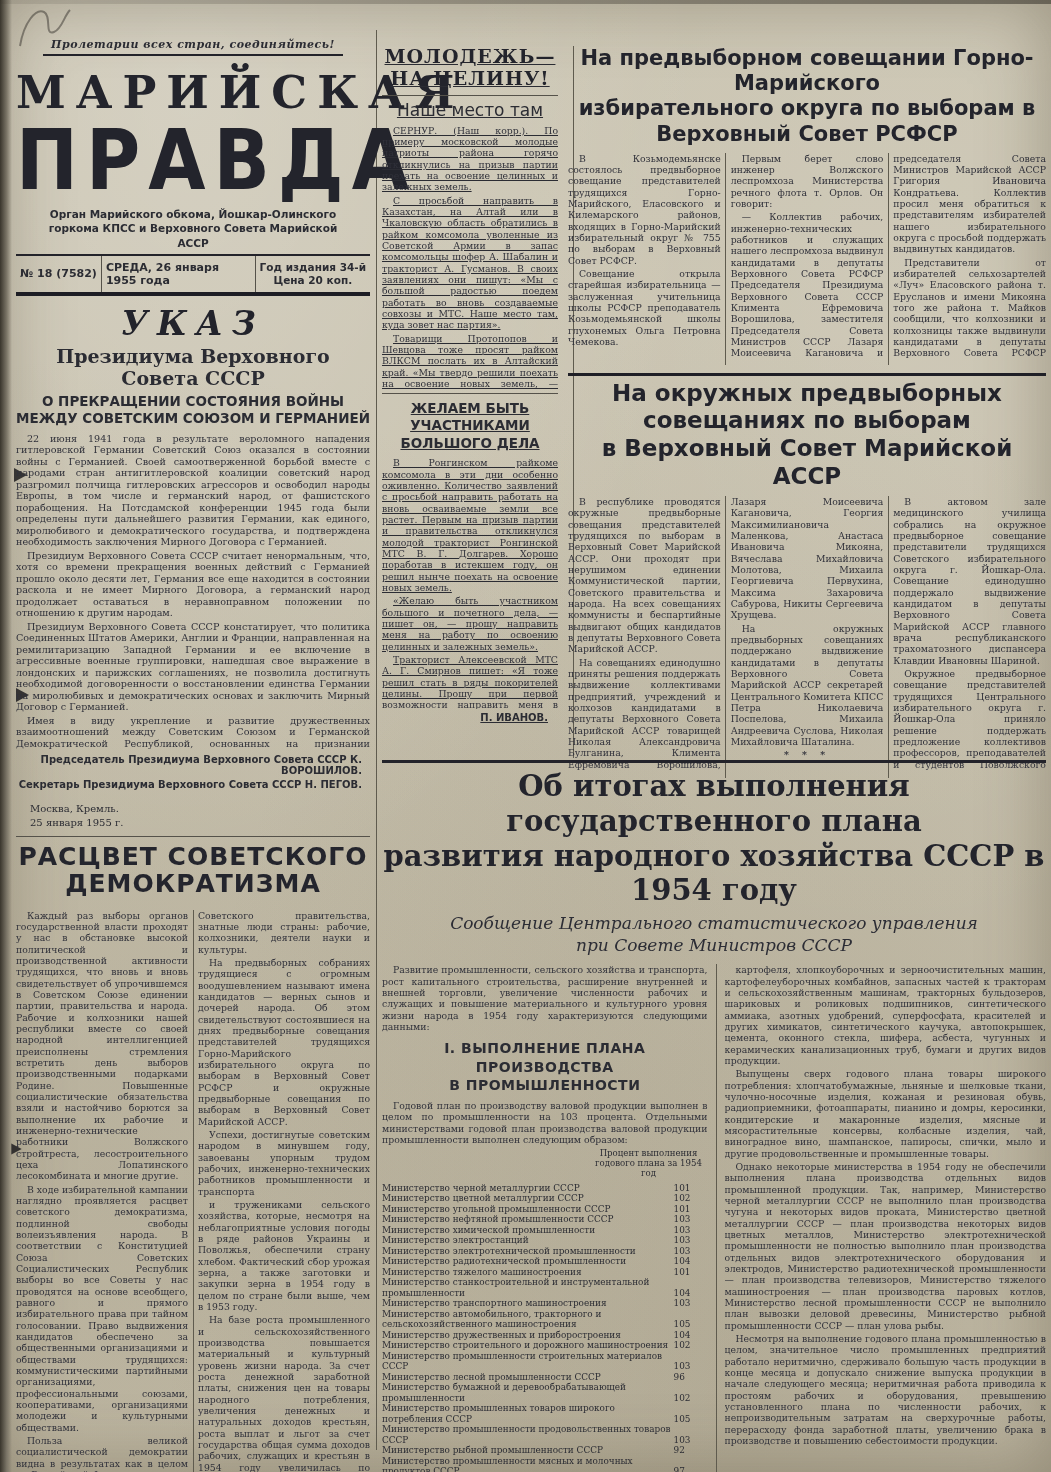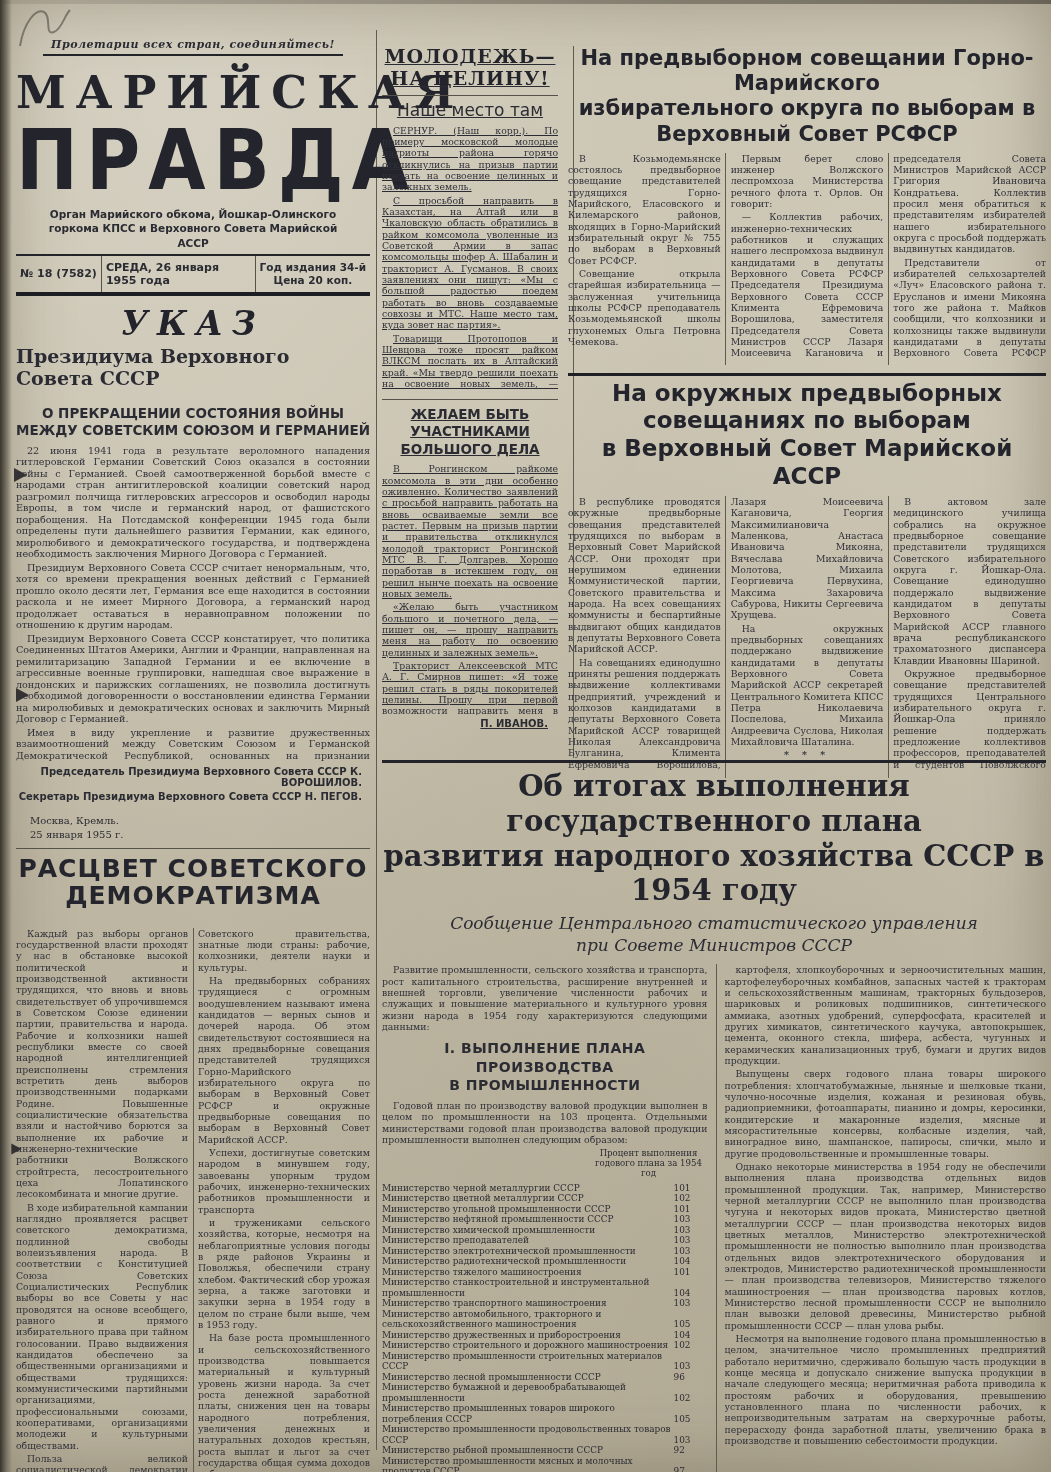--- a/index.html
+++ b/index.html
@@ -41,38 +41,38 @@
 
   
   .para{margin:0 0 2px;text-indent:11px;text-align:justify;font-size:9.3px;line-height:1.22;color:#30313a;}
   .stars{text-align:center;text-indent:0;font-weight:bold;letter-spacing:5px;}
   .cols2{column-count:2;column-gap:10px;column-rule:1px solid #5f5b4e;column-fill:auto;overflow:hidden;}
   .cols3{column-count:3;column-gap:10px;column-rule:1px solid #5f5b4e;column-fill:auto;overflow:hidden;}
 
   
   .ukaz{padding-top:8px;}
   .ukaz-t1{font-style:italic;font-weight:bold;font-size:33px;letter-spacing:9px;text-align:center;color:#22232b;}
-  .ukaz-t2{font-weight:bold;font-size:19px;text-align:left;margin-top:2px;}
+  .ukaz-t2{font-weight:bold;font-size:19px;text-align:center;margin-top:2px;}
   .ukaz-t3,.ukaz-t4{font-family:"DejaVu Sans",sans-serif;font-weight:bold;font-size:13.5px;text-align:center;line-height:1.25;}
-  .ukaz-t3{margin-top:16px;}
+  .ukaz-t3{margin-top:4px;}
   .ukaz-body{height:318px;overflow:hidden;margin-top:6px;}
   .ukaz-body .para{font-size:9.6px;line-height:1.2;}
   .sig{font-family:"DejaVu Sans",sans-serif;font-weight:bold;font-size:10px;text-align:right;margin-top:3px;padding-right:8px;}
   .place{font-size:10px;margin-top:12px;padding-left:14px;line-height:1.4;}
 
   
   .rascvet{border-top:1px solid #55524a;margin-top:6px;padding-top:4px;}
-  .rascvet h2{font-family:"DejaVu Sans",sans-serif;font-weight:900;font-size:25px;line-height:1.1;text-align:center;margin:2px 0 18px;letter-spacing:1px;color:#24252d;}
+  .rascvet h2{font-family:"DejaVu Sans",sans-serif;font-weight:900;font-size:25px;line-height:1.1;text-align:center;margin:2px 0 12px;letter-spacing:1px;color:#24252d;}
   .rascvet .cols2{height:628px;}
 
   
   .mol-t{font-weight:bold;font-size:19px;text-align:center;line-height:1.15;letter-spacing:1px;color:#23242c;}
   .mol-sub{font-family:"DejaVu Sans",sans-serif;font-size:17px;text-align:center;border-top:1px solid #55524a;margin-top:5px;padding-top:4px;margin-bottom:5px;}
   .molodezh .body{height:268px;overflow:hidden;}
-  .zhelaem{border-top:1px solid #55524a;margin-top:6px;padding-top:6px;}
+  .zhelaem{border-top:1px solid #55524a;margin-top:0;padding-top:6px;}
   .zh-t{font-family:"DejaVu Sans",sans-serif;font-weight:bold;font-size:13.5px;text-align:center;line-height:1.3;margin-bottom:5px;}
   .zhelaem .body{height:252px;overflow:hidden;}
   .zh-sig{font-family:"DejaVu Sans",sans-serif;font-weight:bold;font-size:10px;text-align:right;padding-right:10px;margin-top:3px;}
 
   
   .gorno h1{font-family:"DejaVu Sans",sans-serif;font-weight:900;font-size:21px;line-height:1.2;text-align:center;margin:0 0 6px;color:#23242c;}
   .gorno .cols3{height:212px;}
   .hrule{border-top:3px solid #1f1f26;margin:8px 0 4px;}
   .okr h1{font-family:"DejaVu Sans",sans-serif;font-weight:900;font-size:23px;line-height:1.2;text-align:center;margin:0 0 6px;color:#23242c;}
   .okr .cols3{height:282px;}
@@ -263,21 +263,21 @@
                 <span class="tname">Министерство нефтяной промышленности СССР</span>
                 <span class="tval">103</span>
               </div>
 
               <div class="trow">
                 <span class="tname">Министерство химической промышленности</span>
                 <span class="tval">103</span>
               </div>
 
               <div class="trow">
-                <span class="tname">Министерство преподавателей</span>
+                <span class="tname">Министерство электростанций</span>
                 <span class="tval">103</span>
               </div>
 
               <div class="trow">
                 <span class="tname">Министерство электротехнической промышленности</span>
                 <span class="tval">103</span>
               </div>
 
               <div class="trow">
                 <span class="tname">Министерство радиотехнической промышленности</span>

